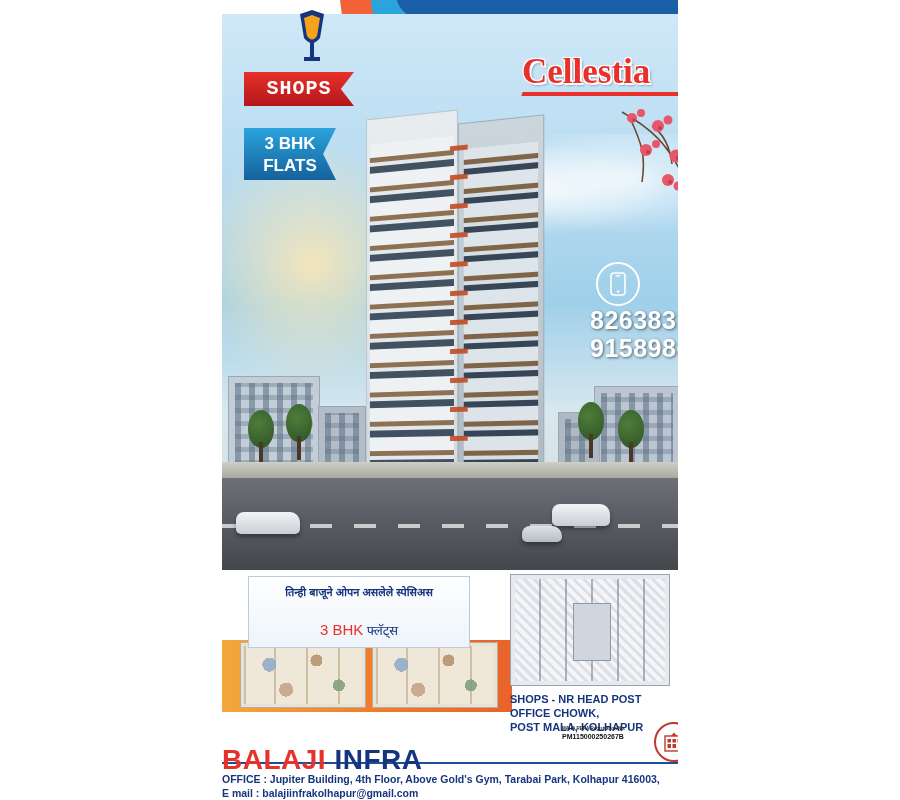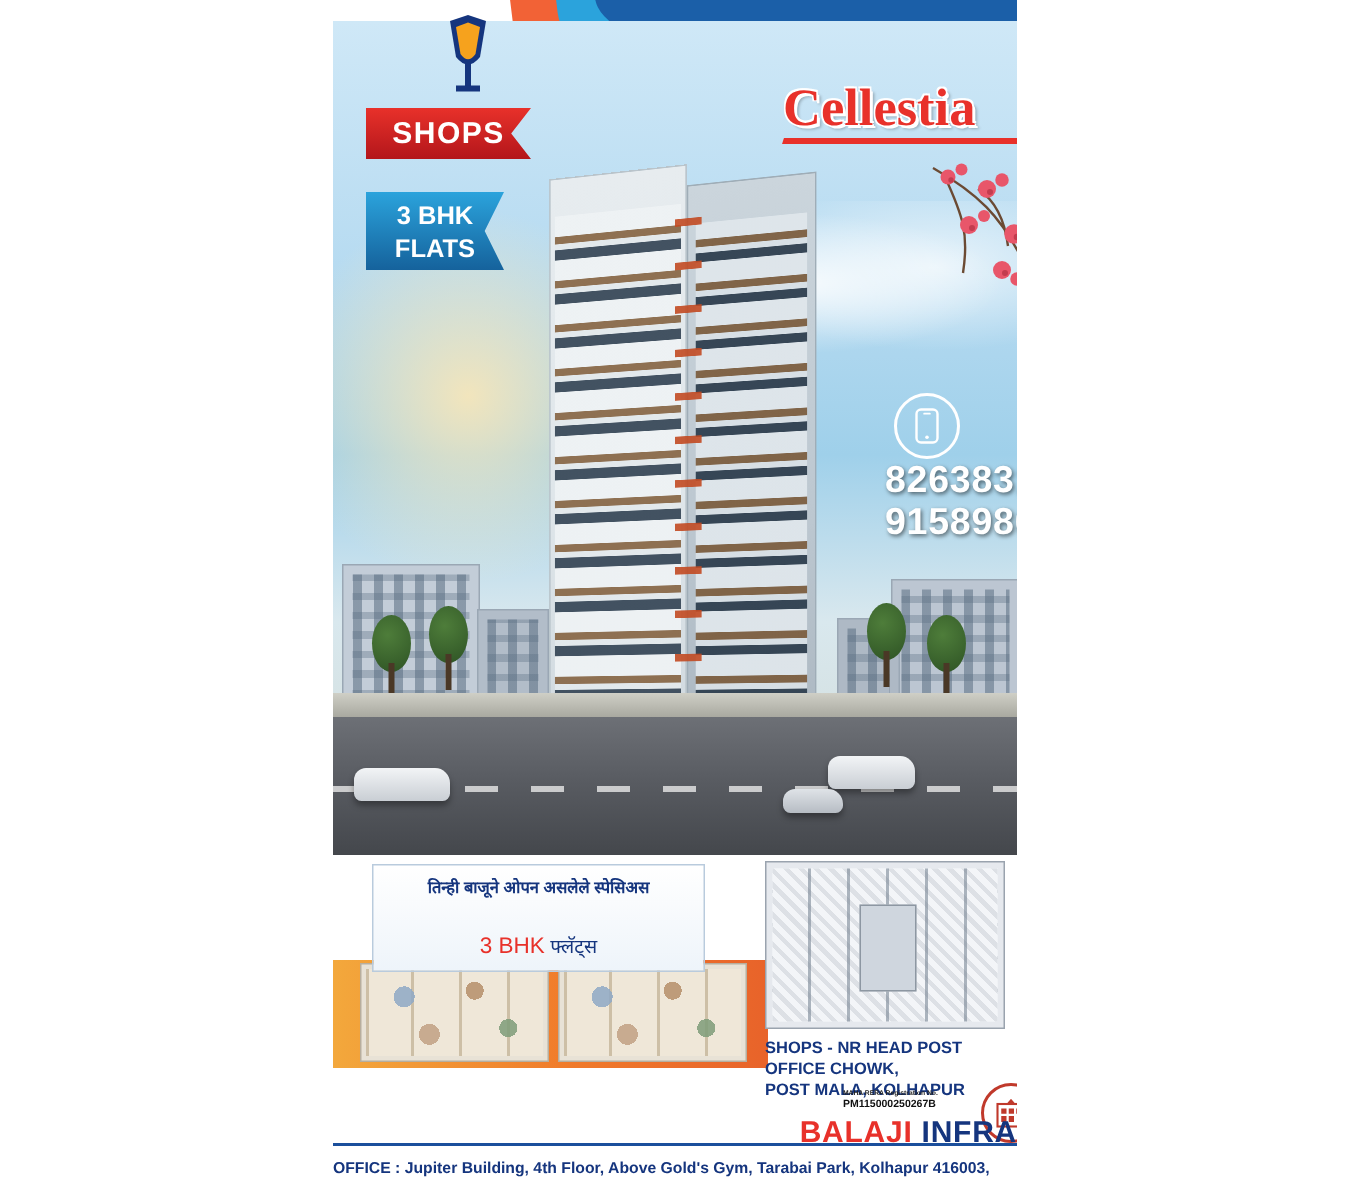--- a/index.html
+++ b/index.html
@@ -140,20 +140,21 @@
     box-shadow: 2px 2px 4px rgba(0,0,0,.35);
   }
   .ribbon-shops {
     left: 22px; top: 72px;
     width: 110px; height: 34px;
     line-height: 34px;
     font-size: 20px;
     letter-spacing: 1px;
     background: linear-gradient(180deg, #e8312a 0%, #b3161b 100%);
     clip-path: polygon(0 0, 100% 0, 88% 50%, 100% 100%, 0 100%);
+    font-family: Liberation Mono, monospace;
   }
   .ribbon-flats {
     left: 22px; top: 128px;
     width: 92px; height: 52px;
     font-size: 17px;
     line-height: 22px;
     padding-top: 5px;
     box-sizing: border-box;
     background: linear-gradient(180deg, #2ba3dc 0%, #15629c 100%);
     clip-path: polygon(0 0, 100% 0, 86% 50%, 100% 100%, 0 100%);
@@ -446,23 +447,23 @@
     background: #ffffff;
     z-index: 7;
   }
   .footer-stripe {
     position:absolute; left:0; top:0; width:456px; height:2px; background:#1b4f9c;
   }
   .balaji {
     position: absolute;
     left: 0; top: 744px;
     width: 456px;
-    text-align: right;
+    text-align: left;
     z-index: 8;
-    font-size: 20px;
+    font-size: 28px;
     font-weight: bold;
     letter-spacing: .5px;
   }
   .balaji .b1 { color: #e8312a; }
   .balaji .b2 { color: #15357e; }
   .footer-text {
     position: absolute;
     left: 0; top: 772px;
     width: 456px;
     text-align: left;
@@ -636,16 +637,17 @@
 
     <div class="footer-band">
       <div class="footer-stripe"></div>
     </div>
     <div class="balaji">
       <span class="b1">BALAJI</span>
       <span class="b2">INFRA</span>
     </div>
     <div class="footer-text">
       <div>OFFICE : Jupiter Building, 4th Floor,  Above Gold's Gym, Tarabai Park,  Kolhapur 416003,</div>
+      <div>E mail : balajiinfrakolhapur@gmail.com</div>
     </div>
 
   </div>
 </div>
 
 </body></html>

